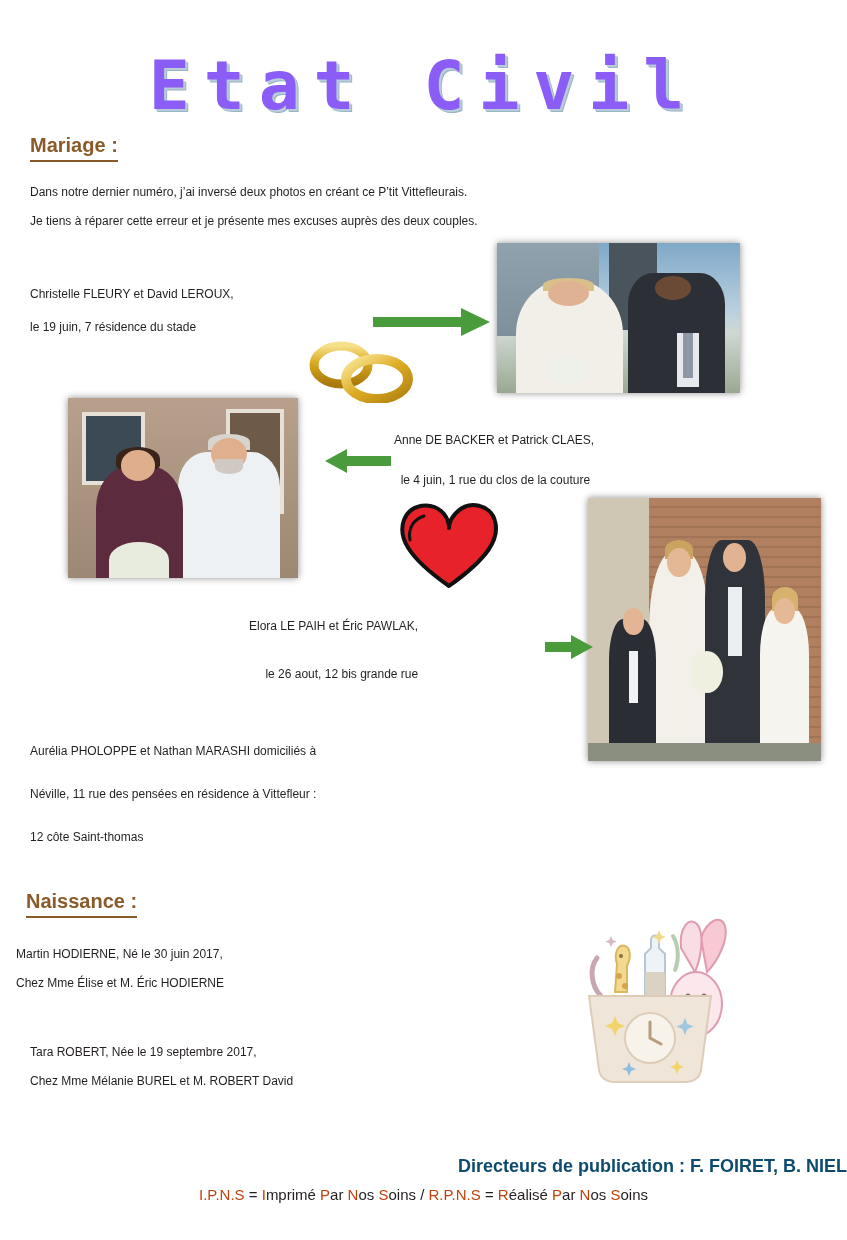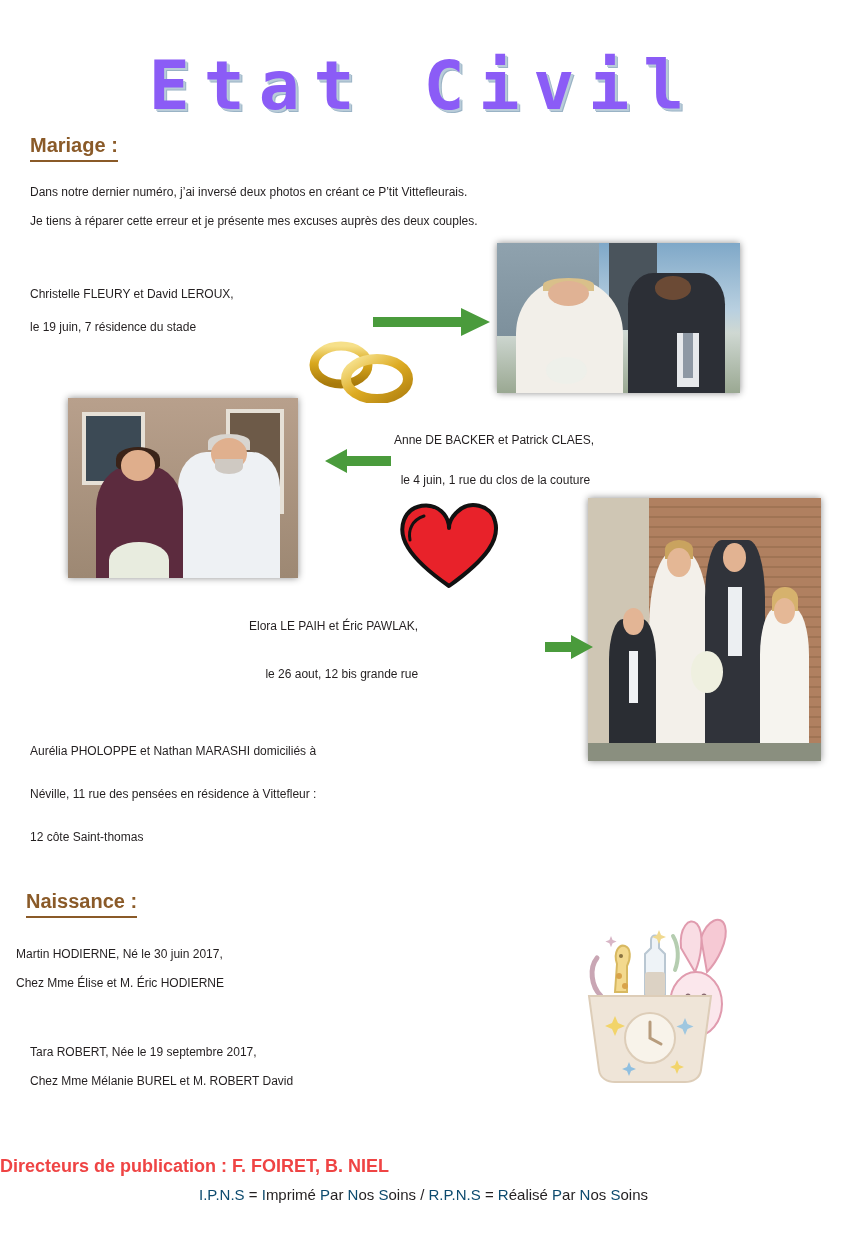--- a/index.html
+++ b/index.html
@@ -133,36 +133,36 @@
 
   
   #baby-illustration { position: absolute; top: 900px; left: 555px; }
 
   
   #footer-directors {
     position: absolute;
     top: 1156px;
     left: 0;
     width: 847px;
-    text-align: left;
+    text-align: right;
     font-size: 18px;
     font-weight: bold;
-    color: #ef4444;
+    color: #0c4a6e;
     white-space: nowrap;
   }
   #footer-ipns {
     position: absolute;
     top: 1186px;
     left: 0;
     width: 847px;
     text-align: center;
     font-size: 15px;
     white-space: nowrap;
   }
-  #footer-ipns .red { color: #0c4a6e; }
+  #footer-ipns .red { color: #c2410c; }
   #footer-ipns .dark { color: #231f20; }
 </style>
 </head>
 <body>
 
 <div class="title">Etat Civil</div>
 
 <div class="heading" id="heading-mariage">Mariage :</div>
 
 <div class="para" id="intro-text">Dans notre dernier numéro, j’ai inversé deux photos en créant ce P’tit Vittefleurais.

